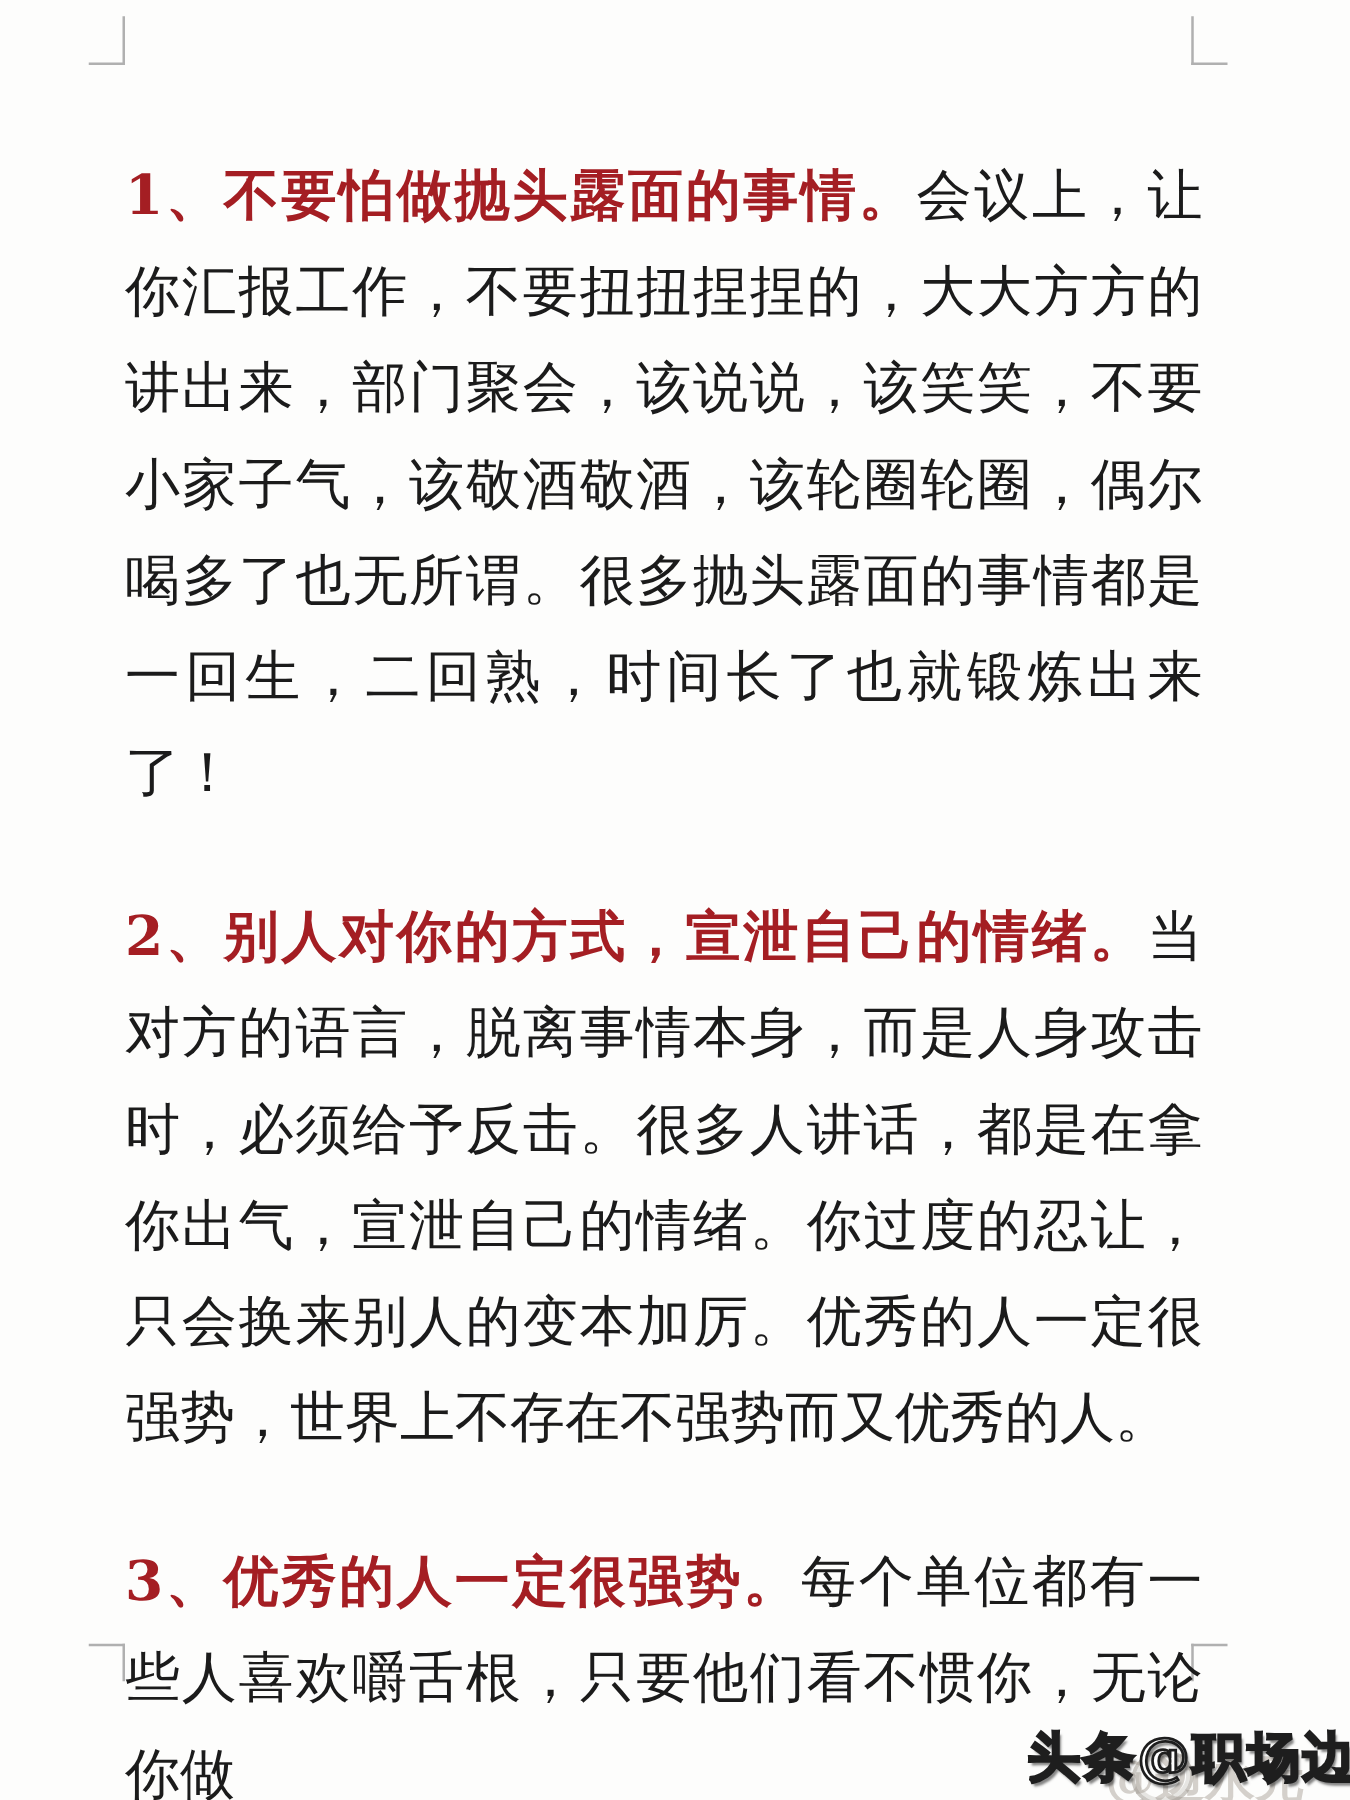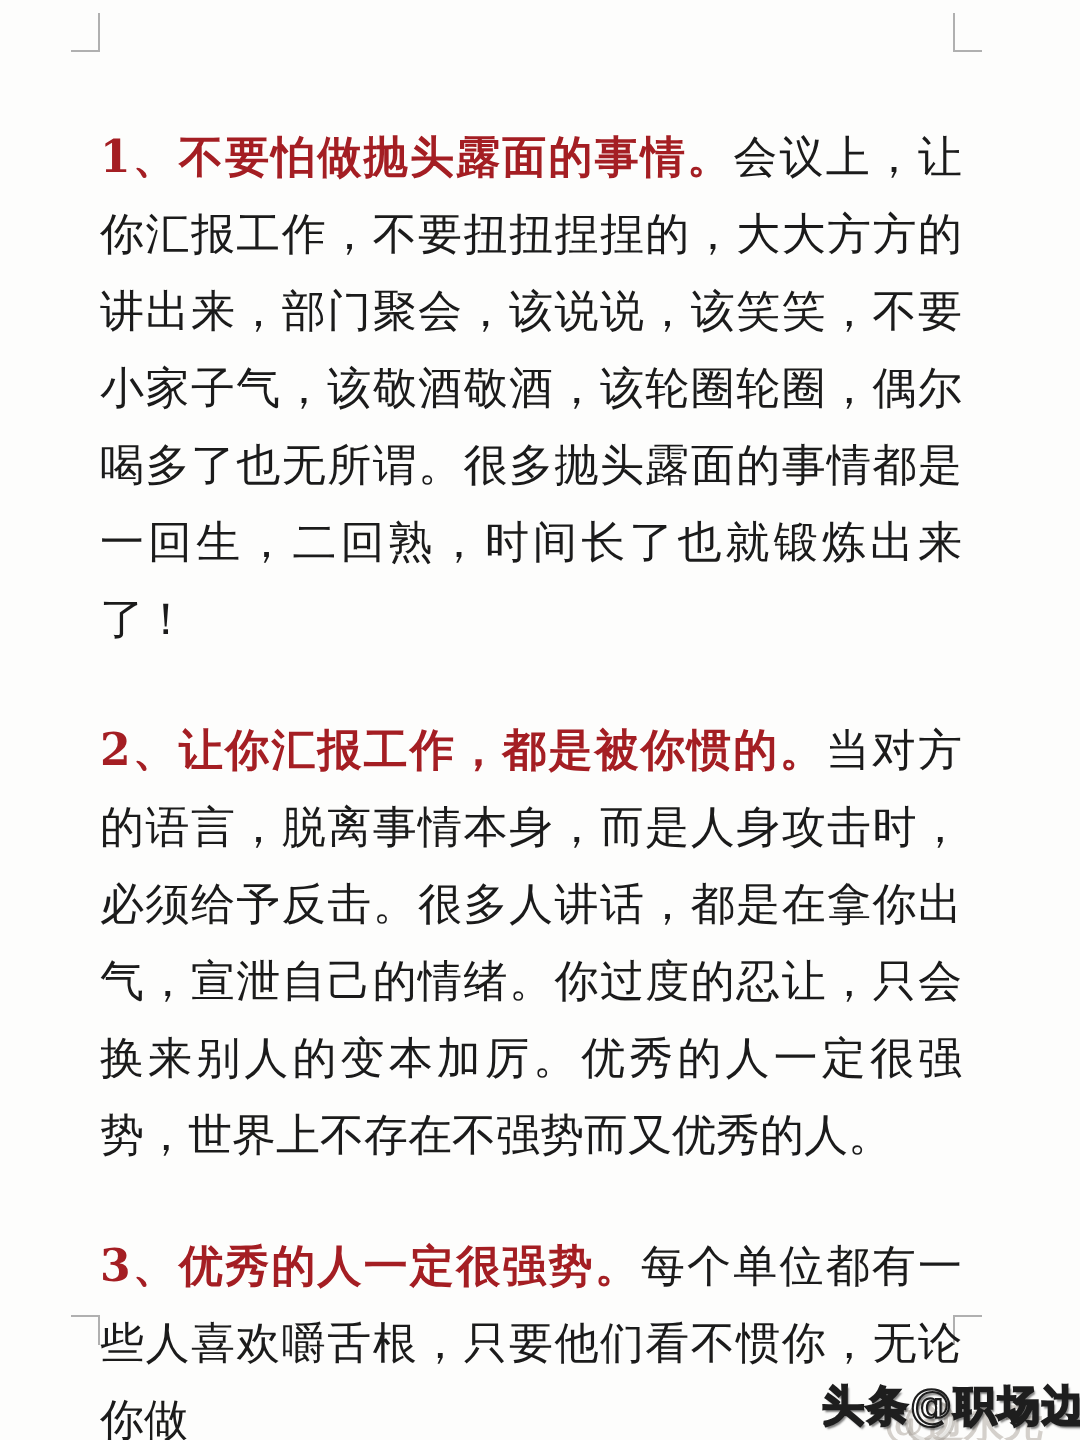--- a/index.html
+++ b/index.html
@@ -68,21 +68,21 @@
 <div class="page">
 
   <div class="crop tl"></div>
   <div class="crop tr"></div>
   <div class="crop bl"></div>
   <div class="crop br"></div>
 
   <main class="content">
     <p class="para"><span class="red">1、</span><span class="red">不要怕做抛头露面的事情。</span><span>会议上，让你汇报工作，不要扭扭捏捏的，大大方方的讲出来，部门聚会，该说说，该笑笑，不要小家子气，该敬酒敬酒，该轮圈轮圈，偶尔喝多了也无所谓。很多抛头露面的事情都是一回生，二回熟，时间长了也就锻炼出来了！</span></p>
 
-    <p class="para"><span class="red">2、</span><span class="red">让你汇报工作，都是被你惯的。</span><span>当对方的语言，脱离事情本身，而是人身攻击时，必须给予反击。很多人讲话，都是在拿你出气，宣泄自己的情绪。你过度的忍让，只会换来别人的变本加厉。优秀的人一定很强势，世界上不存在不强势而又优秀的人。</span></p>
+    <p class="para"><span class="red">2、</span><span class="red">别人对你的方式，宣泄自己的情绪。</span><span>当对方的语言，脱离事情本身，而是人身攻击时，必须给予反击。很多人讲话，都是在拿你出气，宣泄自己的情绪。你过度的忍让，只会换来别人的变本加厉。优秀的人一定很强势，世界上不存在不强势而又优秀的人。</span></p>
 
     <p class="para"><span class="red">3、</span><span class="red">优秀的人一定很强势。</span><span>每个单位都有一些人喜欢嚼舌根，只要他们看不惯你，无论你做</span></p>
   </main>
 
   <div class="ghost-wm">@边永元</div>
   <div class="scribble"></div>
   <div class="wm">头条@职场边永元</div>
 
 </div>
 

